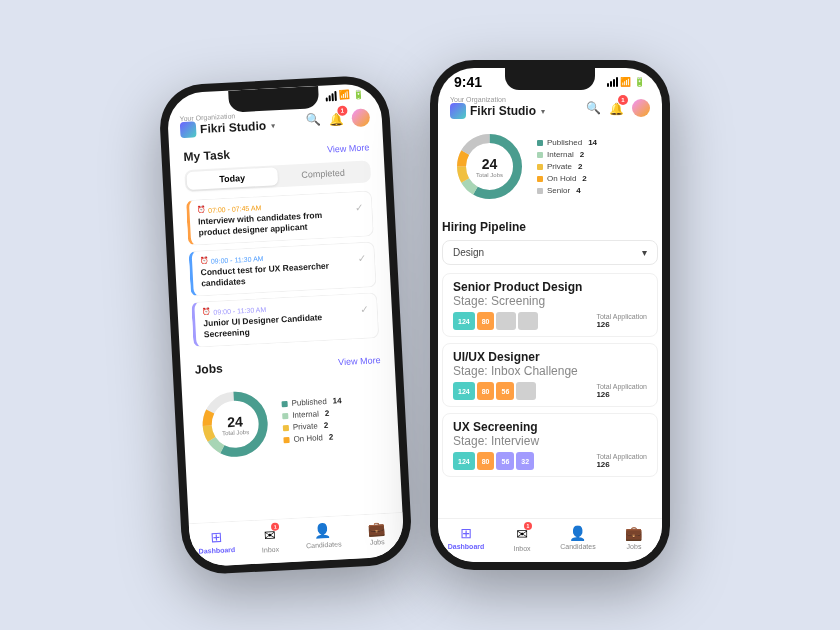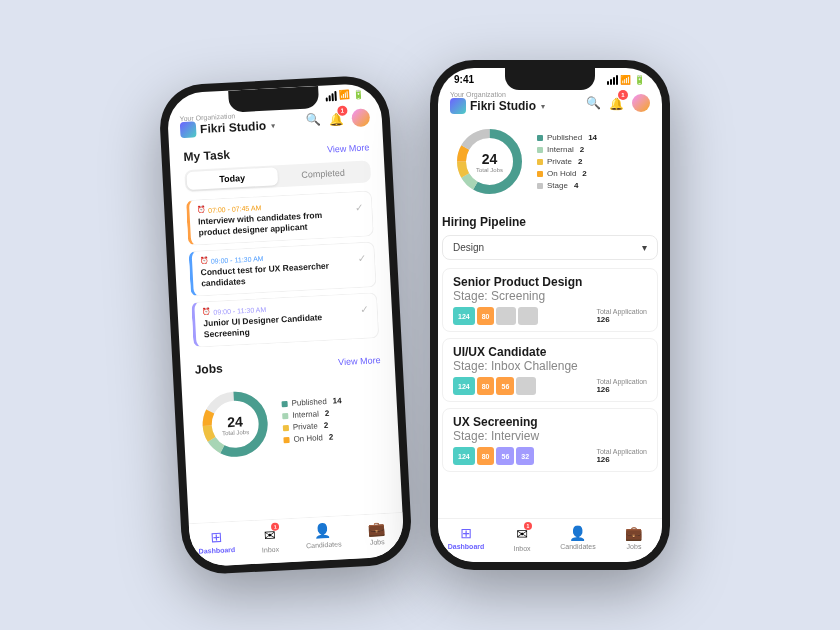--- a/index.html
+++ b/index.html
@@ -67,21 +67,21 @@
     
     .status-bar {
       display: flex;
       justify-content: space-between;
       align-items: center;
       padding: 6px 16px 2px;
       font-size: 9px;
       font-weight: 600;
     }
 
-    .status-bar .time { font-size: 10px; font-weight: 700; text-align: center; }
+    .status-bar .time { font-size: 14px; font-weight: 700; text-align: center; }
     .status-icons { display: flex; gap: 3px; align-items: center; }
     .signal-bars { display: flex; gap: 1px; align-items: flex-end; }
     .signal-bar {
       background: #000;
       width: 2px;
       border-radius: 1px;
     }
 
     
     .top-nav {
@@ -517,21 +517,21 @@
               <span class="legend-label">Private</span>
               <span class="legend-val">2</span>
             </div>
             <div class="legend-item">
               <div class="legend-dot" style="background:#f9a825;"></div>
               <span class="legend-label">On Hold</span>
               <span class="legend-val">2</span>
             </div>
             <div class="legend-item">
               <div class="legend-dot" style="background:#c5c5c5;"></div>
-              <span class="legend-label">Stage</span>
+              <span class="legend-label">Senior</span>
               <span class="legend-val">4</span>
             </div>
           </div>
         </div>
 
         <div class="pipeline-section">
           <div class="pipeline-title">Hiring Pipeline</div>
 
           <div class="dropdown">
             <span>Design</span>
@@ -549,21 +549,21 @@
                 <div class="bar-chip gray"></div>
               </div>
               <div>
                 <div class="total-app">Total Application</div>
                 <div class="total-num">126</div>
               </div>
             </div>
           </div>
 
           <div class="job-card">
-            <div class="job-card-title">UI/UX Candidate</div>
+            <div class="job-card-title">UI/UX Designer</div>
             <div class="job-stage">Stage: Inbox Challenge</div>
             <div class="job-bars-row">
               <div class="job-bars">
                 <div class="bar-chip teal">124</div>
                 <div class="bar-chip orange">80</div>
                 <div class="bar-chip orange">56</div>
                 <div class="bar-chip gray"></div>
               </div>
               <div>
                 <div class="total-app">Total Application</div>

